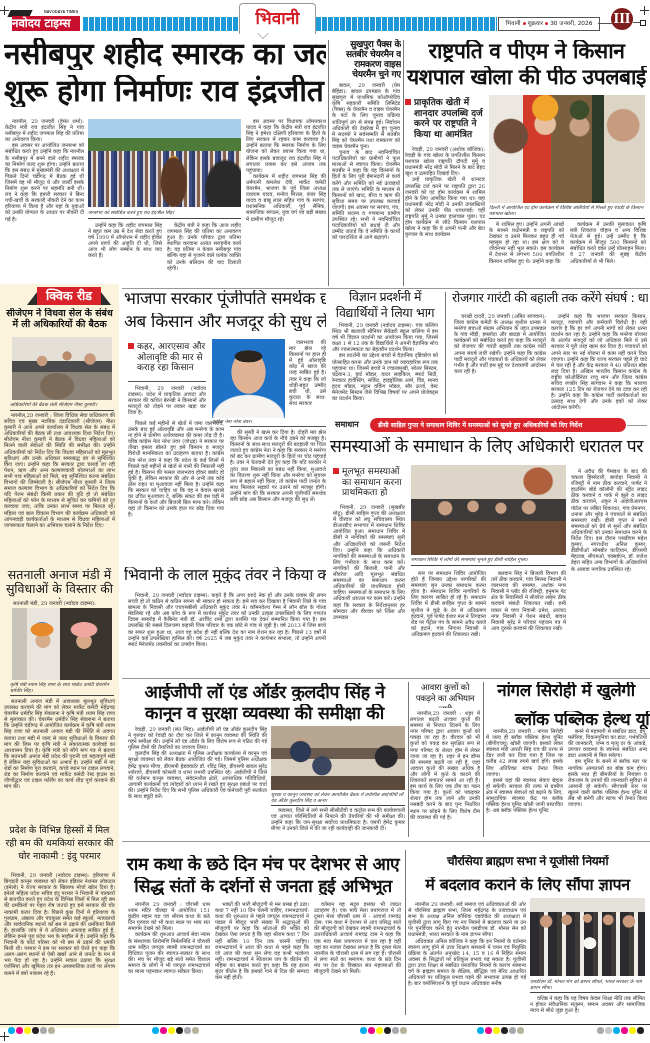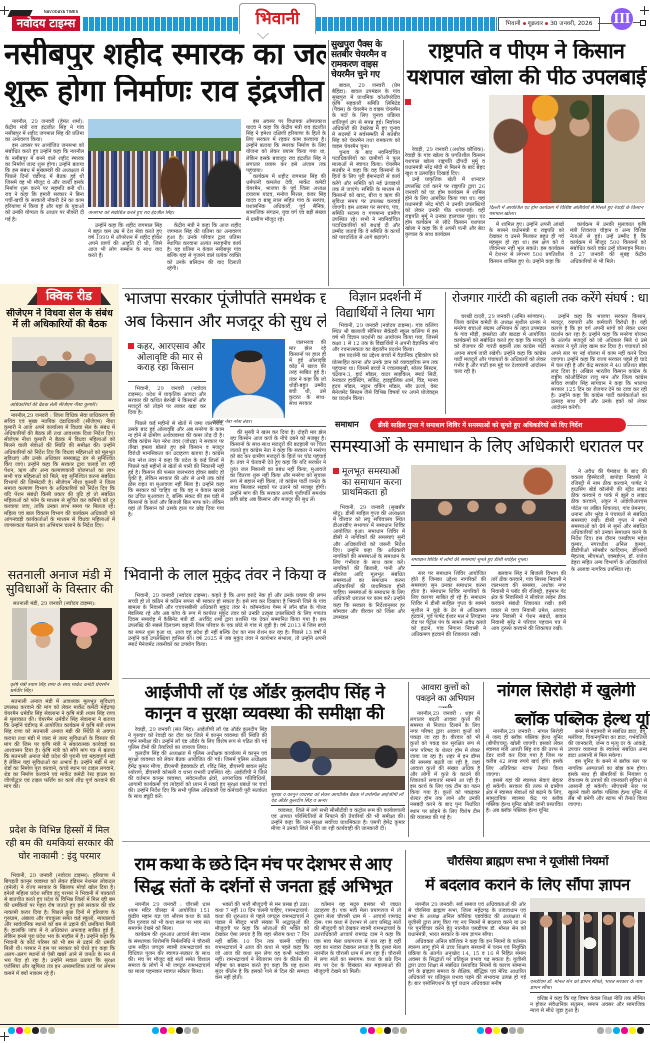--- a/index.html
+++ b/index.html
@@ -13,29 +13,29 @@
        font-family:"DejaVu Sans",sans-serif;color:#111;}
   .abs{position:absolute;}
   
   .crop{position:absolute;width:9px;height:9px;}
   .crop::before,.crop::after{content:"";position:absolute;background:#333;}
   .crop::before{left:4px;top:0;width:0.7px;height:9px;}
   .crop::after{left:0;top:4px;width:9px;height:0.7px;}
   
   .logo-flag{background:#222;transform:skewX(-25deg);}
   .logo-small{font-family:"Liberation Sans",sans-serif;font-size:3.6px;font-weight:bold;color:#333;letter-spacing:0.2px;white-space:nowrap;}
-  .logo{background:var(--brand-red);color:#fff;font-weight:bold;font-size:11.5px;line-height:15px;text-align:center;white-space:nowrap;overflow:hidden;}
+  .logo{background:var(--brand-red);color:#fff;font-weight:bold;font-size:11.5px;line-height:15px;white-space:nowrap;overflow:hidden;}
   .stripes{background:repeating-linear-gradient(90deg,var(--accent-blue) 0 4.6px,#fff 4.6px 6px);}
   .section-tab{background:#fff;border:1px solid #9a9a9a;border-bottom:none;border-radius:4px 4px 0 0;
                color:#d41f26;font-weight:bold;font-size:17px;line-height:28px;text-align:center;white-space:nowrap;overflow:hidden;}
   .tab-pointer{width:0;height:0;border-left:6px solid transparent;border-right:6px solid transparent;border-top:6px solid #9a9a9a;}
   .tab-pointer-inner{width:0;height:0;border-left:5px solid transparent;border-right:5px solid transparent;border-top:5px solid #fff;}
   .datebox{border:0.8px solid #555;background:#fff;font-size:5.8px;line-height:11px;text-align:center;white-space:nowrap;overflow:hidden;color:#222;}
   .datebox .sep{display:inline-block;width:3px;height:3px;border-radius:50%;background:#d41f26;margin:0 2px;vertical-align:middle;}
-  .page-badge{background:#8b5cf6;border-radius:50%;color:#fff;font-family:"DejaVu Serif",serif;font-weight:bold;font-size:12px;line-height:22px;text-align:center;}
+  .page-badge{background:#7f1d1d;border-radius:50%;color:#fff;font-family:"DejaVu Serif",serif;font-weight:bold;font-size:12px;line-height:22px;text-align:center;}
   .hline{position:absolute;background:#555;height:0.7px;}
   .vline{position:absolute;background:#777;width:0.6px;}
   
   .hl{position:absolute;font-weight:bold;white-space:nowrap;overflow:hidden;color:#111;line-height:1.05;letter-spacing:-0.4px;}
   .hl-c{text-align:center;}
   .hl-wrap{position:absolute;font-weight:bold;color:#111;line-height:1.12;overflow:hidden;letter-spacing:-0.3px;}
   .col{position:absolute;overflow:hidden;font-family:"DejaVu Serif",serif;font-size:5.2px;line-height:6.1px;text-align:justify;color:#3a3a3a;}
   .col p{margin:0;text-indent:7px;}
   .highlight{position:absolute;font-weight:bold;font-size:9px;line-height:10.6px;color:#222;overflow:hidden;padding-left:9px;}
   .highlight .sq{position:absolute;left:0;top:2px;width:6px;height:6px;background:var(--banner-red);}
@@ -105,32 +105,33 @@
 <div class="col" style="left:167px;top:222px;width:74px;height:66px;">
   <p>केंद्रीय मंत्री ने कहा कि आज शहीद जगमाल सिंह की प्रतिमा का अनावरण हुआ है। उनके परिवार द्वारा प्रतिमा स्थापित करवाना अत्यंत सराहनीय कार्य है। यह प्रतिमा न केवल नसीबपुर गांव बल्कि यहां से गुजरने वाले प्रत्येक व्यक्ति को उनके बलिदान की याद दिलाती रहेगी।</p>
 </div>
 <div class="col" style="left:246px;top:118px;width:80px;height:170px;">
   <p>इस अवसर पर विधायक ओमप्रकाश यादव ने कहा कि केंद्रीय मंत्री राव इंद्रजीत सिंह ने हमेशा दक्षिणी हरियाणा के हितों के लिए सरकार में रहकर काम करवाया है। उन्होंने बताया कि स्मारक निर्माण के लिए योजना को लेकर प्रयास किया गया था, लेकिन इसके बावजूद राव इंद्रजीत सिंह ने लगातार प्रयास कर इसे अंजाम तक पहुंचाया।</p>
   <p>कार्यक्रम में शहीद जगमाल सिंह की धर्मपत्नी कमलेश देवी, मार्केट कमेटी चेयरमैन, भाजपा के पूर्व जिला अध्यक्ष दयाराम यादव, मनोज मित्तल, कंवर सिंह यादव व बाबू लाल सहित गांव के सरपंच, प्रशासनिक अधिकारी, पूर्व सैनिक, सामाजिक संगठन, युवा वर्ग एवं बड़ी संख्या में ग्रामीण मौजूद रहे।</p>
 </div>
 <div class="vline" style="left:328px;top:40px;height:246px;"></div>
 
 <div class="abs" style="left:330px;top:36px;width:72px;height:252px;"></div>
-<div class="hl-wrap" style="left:331px;top:39px;width:70px;height:40px;font-size:9px;text-align:left;">सुखपुरा पैक्स के सतबीर चेयरमैन व रामकरण वाइस चेयरमैन चुने गए</div>
+<div class="hl-wrap" style="left:331px;top:39px;width:70px;height:40px;font-size:9px;text-align:right;">सुखपुरा पैक्स के सतबीर चेयरमैन व रामकरण वाइस चेयरमैन चुने गए</div>
 <div class="col" style="left:332px;top:82px;width:68px;height:206px;">
   <p>बावल, 29 जनवरी (प्रेम बैहिंडा): बावल उपमंडल के गांव सुखपुरा में प्राथमिक कोऑपरेटिव कृषि सहकारी समिति लिमिटेड (पैक्स) के चेयरमैन व वाइस चेयरमैन के पदों के लिए चुनाव प्रक्रिया शांतिपूर्ण ढंग से संपन्न हुई। निर्वाचन अधिकारी की देखरेख में हुए चुनाव में सदस्यों ने सर्वसम्मति से सतबीर सिंह को चेयरमैन तथा रामकरण को वाइस चेयरमैन चुना।</p>
   <p>चुनाव के बाद नवनिर्वाचित पदाधिकारियों का ग्रामीणों ने फूल मालाओं से स्वागत किया। चेयरमैन सतबीर ने कहा कि वह किसानों के हितों के लिए पूरी ईमानदारी से कार्य करेंगे और समिति को नई ऊंचाइयों तक ले जाएंगे। समिति के माध्यम से किसानों को खाद, बीज व ऋण की सुविधा समय पर उपलब्ध करवाई जाएगी। इस अवसर पर सरपंच, पंच, समिति सदस्य व गणमान्य ग्रामीण उपस्थित रहे। सभी ने नवनिर्वाचित पदाधिकारियों को बधाई दी और उम्मीद जताई कि वे समिति के कार्यों को पारदर्शिता से आगे बढ़ाएंगे।</p>
 </div>
 <div class="vline" style="left:403px;top:40px;height:246px;"></div>
 
 <div class="abs" style="left:404px;top:36px;width:246px;height:252px;"></div>
 <div class="hl hl-c" style="left:405px;top:40px;width:243px;font-size:21px;">राष्ट्रपति व पीएम ने किसान</div>
 <div class="hl hl-c" style="left:405px;top:66px;width:243px;font-size:21px;">यशपाल खोला की पीठ उपलबाई</div>
 <div class="highlight" style="left:405px;top:97px;width:72px;height:46px;">
   <span class="sq"></span>
+  <span>प्राकृतिक खेती में शानदार उपलब्धि दर्ज करने पर राष्ट्रपति ने किया था आमंत्रित</span>
 </div>
 <div class="col" style="left:405px;top:146px;width:80px;height:142px;">
   <p>रेवाड़ी, 29 जनवरी (अशोक कौशिक): रेवाड़ी के गांव खोला के प्रगतिशील किसान यशपाल खोला राष्ट्रपति द्रौपदी मुर्मू व प्रधानमंत्री नरेंद्र मोदी से मिलने के बाद बेहद खुश व उत्साहित दिखाई दिए।</p>
   <p>उन्हें प्राकृतिक खेती में शानदार उपलब्धि दर्ज करने पर राष्ट्रपति द्वारा 26 जनवरी को एट होम कार्यक्रम में शामिल होने के लिए आमंत्रित किया गया था। यहां प्रधानमंत्री नरेंद्र मोदी ने उनकी उपलब्धियों को लेकर उनकी पीठ थपथपाई। वहीं राष्ट्रपति मुर्मू ने उनका हालचाल पूछा। एट होम कार्यक्रम से लौटे किसान यशपाल खोला ने कहा कि वे अपनी पत्नी और बेटा कुणाल के साथ कार्यक्रम</p>
 </div>
 <div class="photo" style="left:489px;top:95px;width:156px;height:108px;
   background:
     radial-gradient(circle at 36% 12%, #f0a52a 0 9%, transparent 10%),
     radial-gradient(circle at 36% 27%, #e7c09f 0 8%, transparent 9%),
     radial-gradient(circle at 58% 14%, #3d4d2c 0 7%, transparent 8%),
@@ -310,21 +311,21 @@
   <p>नारनौल,29 जनवरी : नांगल सिरोही में जल्द ही ब्लॉक पब्लिक हेल्थ यूनिट (बीपीएचयू) खोली जाएगी। इसको लेकर स्वास्थ्य मंत्री आरती सिंह राव की तरफ से टेंडर जारी कर दिया गया है जिस पर करीब 42 लाख रुपये खर्च होंगे। इसके लिए अतिरिक्त स्टाफ तैनात किया जाएगा।</p>
   <p>इससे यहां की स्वास्थ्य सेवाएं बेहतर हो सकेंगी। सरकार की तरफ से ग्रामीण क्षेत्र में स्वास्थ्य सेवाओं को बढ़ाने के लिए, सामुदायिक स्वास्थ्य केंद्र पर ब्लॉक पब्लिक हेल्थ यूनिट खोली जानी प्रस्तावित है। अब ब्लॉक पब्लिक हेल्थ यूनिट</p>
 </div>
 <div class="col" style="left:568px;top:728px;width:79px;height:110px;">
   <p>बनने से महामारी से संबंधित डाटा, डेंगू, मलेरिया, चिकनगुनिया का डाटा, गर्भवतियों की जानकारी, जन्म व मृत्यु दर के आंकड़े, उपचार व्यवस्था के स्वास्थ्य संबंधित अन्य डाटा आसानी से मिल सकेगा।</p>
   <p>इस यूनिट के बनने से ब्लॉक स्तर पर नागरिक अस्पतालों का बोझ कम होगा। इसके साथ ही बीमारियों के नियंत्रण व रोकथाम के उपायों की जानकारी सुविधा से आसानी हो सकेगी। सीएचसी स्तर पर खुलने वाली ब्लॉक पब्लिक हेल्थ यूनिट में लैब भी बनेगी और स्टाफ भी तैनात किया जाएगा।</p>
 </div>
 <div class="hline" style="left:122px;top:841px;width:528px;background:#999;"></div>
 
 <div class="abs" style="left:122px;top:842px;width:282px;height:178px;"></div>
-<div class="hl hl-c" style="left:124px;top:855px;width:278px;font-size:17.5px;font-family:Liberation Serif, serif;">राम कथा के छठे दिन मंच पर देशभर से आए</div>
+<div class="hl hl-c" style="left:124px;top:855px;width:278px;font-size:17.5px;">राम कथा के छठे दिन मंच पर देशभर से आए</div>
 <div class="hl hl-c" style="left:124px;top:877px;width:278px;font-size:17.5px;">सिद्ध संतों के दर्शनों से जनता हुई अभिभूत</div>
 <div class="col" style="left:128px;top:901px;width:82px;height:116px;">
   <p>नारनौल 29 जनवरी : चौरासी धाम श्याम मंदिर चीलड़ा में आयोजित 151 कुंडीय महान यज्ञ एवं श्रीराम कथा के छठे दिन गुरुवार को भी कथा स्थल पर भव्य संत समागम देखने को मिला।</p>
   <p>कार्यक्रम की शुरुआत आचार्य सेवा न्यास के संस्थापक शिरोमणि निर्मलनिधि ने चौरासी धाम सहित जगद्गुरु स्वामी रामभद्राचार्य का विधिवत पूजन कर स्वागत-सत्कार के साथ की। मंच पर मौजूद बड़े संतों समेत विशाल समाज के लोगों ने भी जगद्गुरु रामभद्राचार्य का माला पहनाकर स्वागत सत्कार किया।</p>
 </div>
 <div class="col" style="left:215px;top:901px;width:94px;height:116px;">
   <p>भक्तों की भारी मौजूदगी से मन प्रसन्न हो उठा। कथा 7 नहीं 10 दिन चलनी चाहिए, रामभद्राचार्य: कथा की शुरुआत से पहले जगद्गुरु रामभद्राचार्य ने पंडाल में मौजूद भारी संख्या में श्रद्धालुओं की मौजूदगी पर कहा कि श्रोताओं की भक्ति को देखकर ऐसा लगता है कि यहां श्रीराम कथा 7 दिन नहीं बल्कि 10 दिन तक चलनी चाहिए। रामभद्राचार्य ने आज की कथा से पहले कहा कि जो आज की कथा सुन लेगा वह कभी भटकेगा नहीं। रामभद्राचार्य ने सीताराम जप के कीर्तन की महिमा का बखान करते हुए कहा कि यह इतना सुंदर कीर्तन है कि इसको गाने से दिल की सम्पदा कम नहीं होती।</p>
 </div>
 <div class="col" style="left:314px;top:901px;width:87px;height:116px;">
   <p>वर्तमान यह सद्गुरु इसका भी जाग्रत उदाहरण है। एक माघ मेला प्रयागराज में तो दूसरा मेला चौरासी धाम में - आचार्य रामचंद्र दास: राम कथा में देशभर से आए प्रसिद्ध संतों की मौजूदगी को देखकर स्वामी रामभद्राचार्य के उत्तराधिकारी आचार्य रामचंद्र दास ने कहा कि एक माघ मेला प्रयागराज में चल रहा है वहीं यहां का नजारा देखकर लगता है कि दूसरा मेला नारनौल के चौरासी धाम में लग रहा है। चौरासी में लगा संतों का समागम: कथा के छठे दिन मंच पर देश के विख्यात संत महात्माओं की मौजूदगी देखने को मिली।</p>

